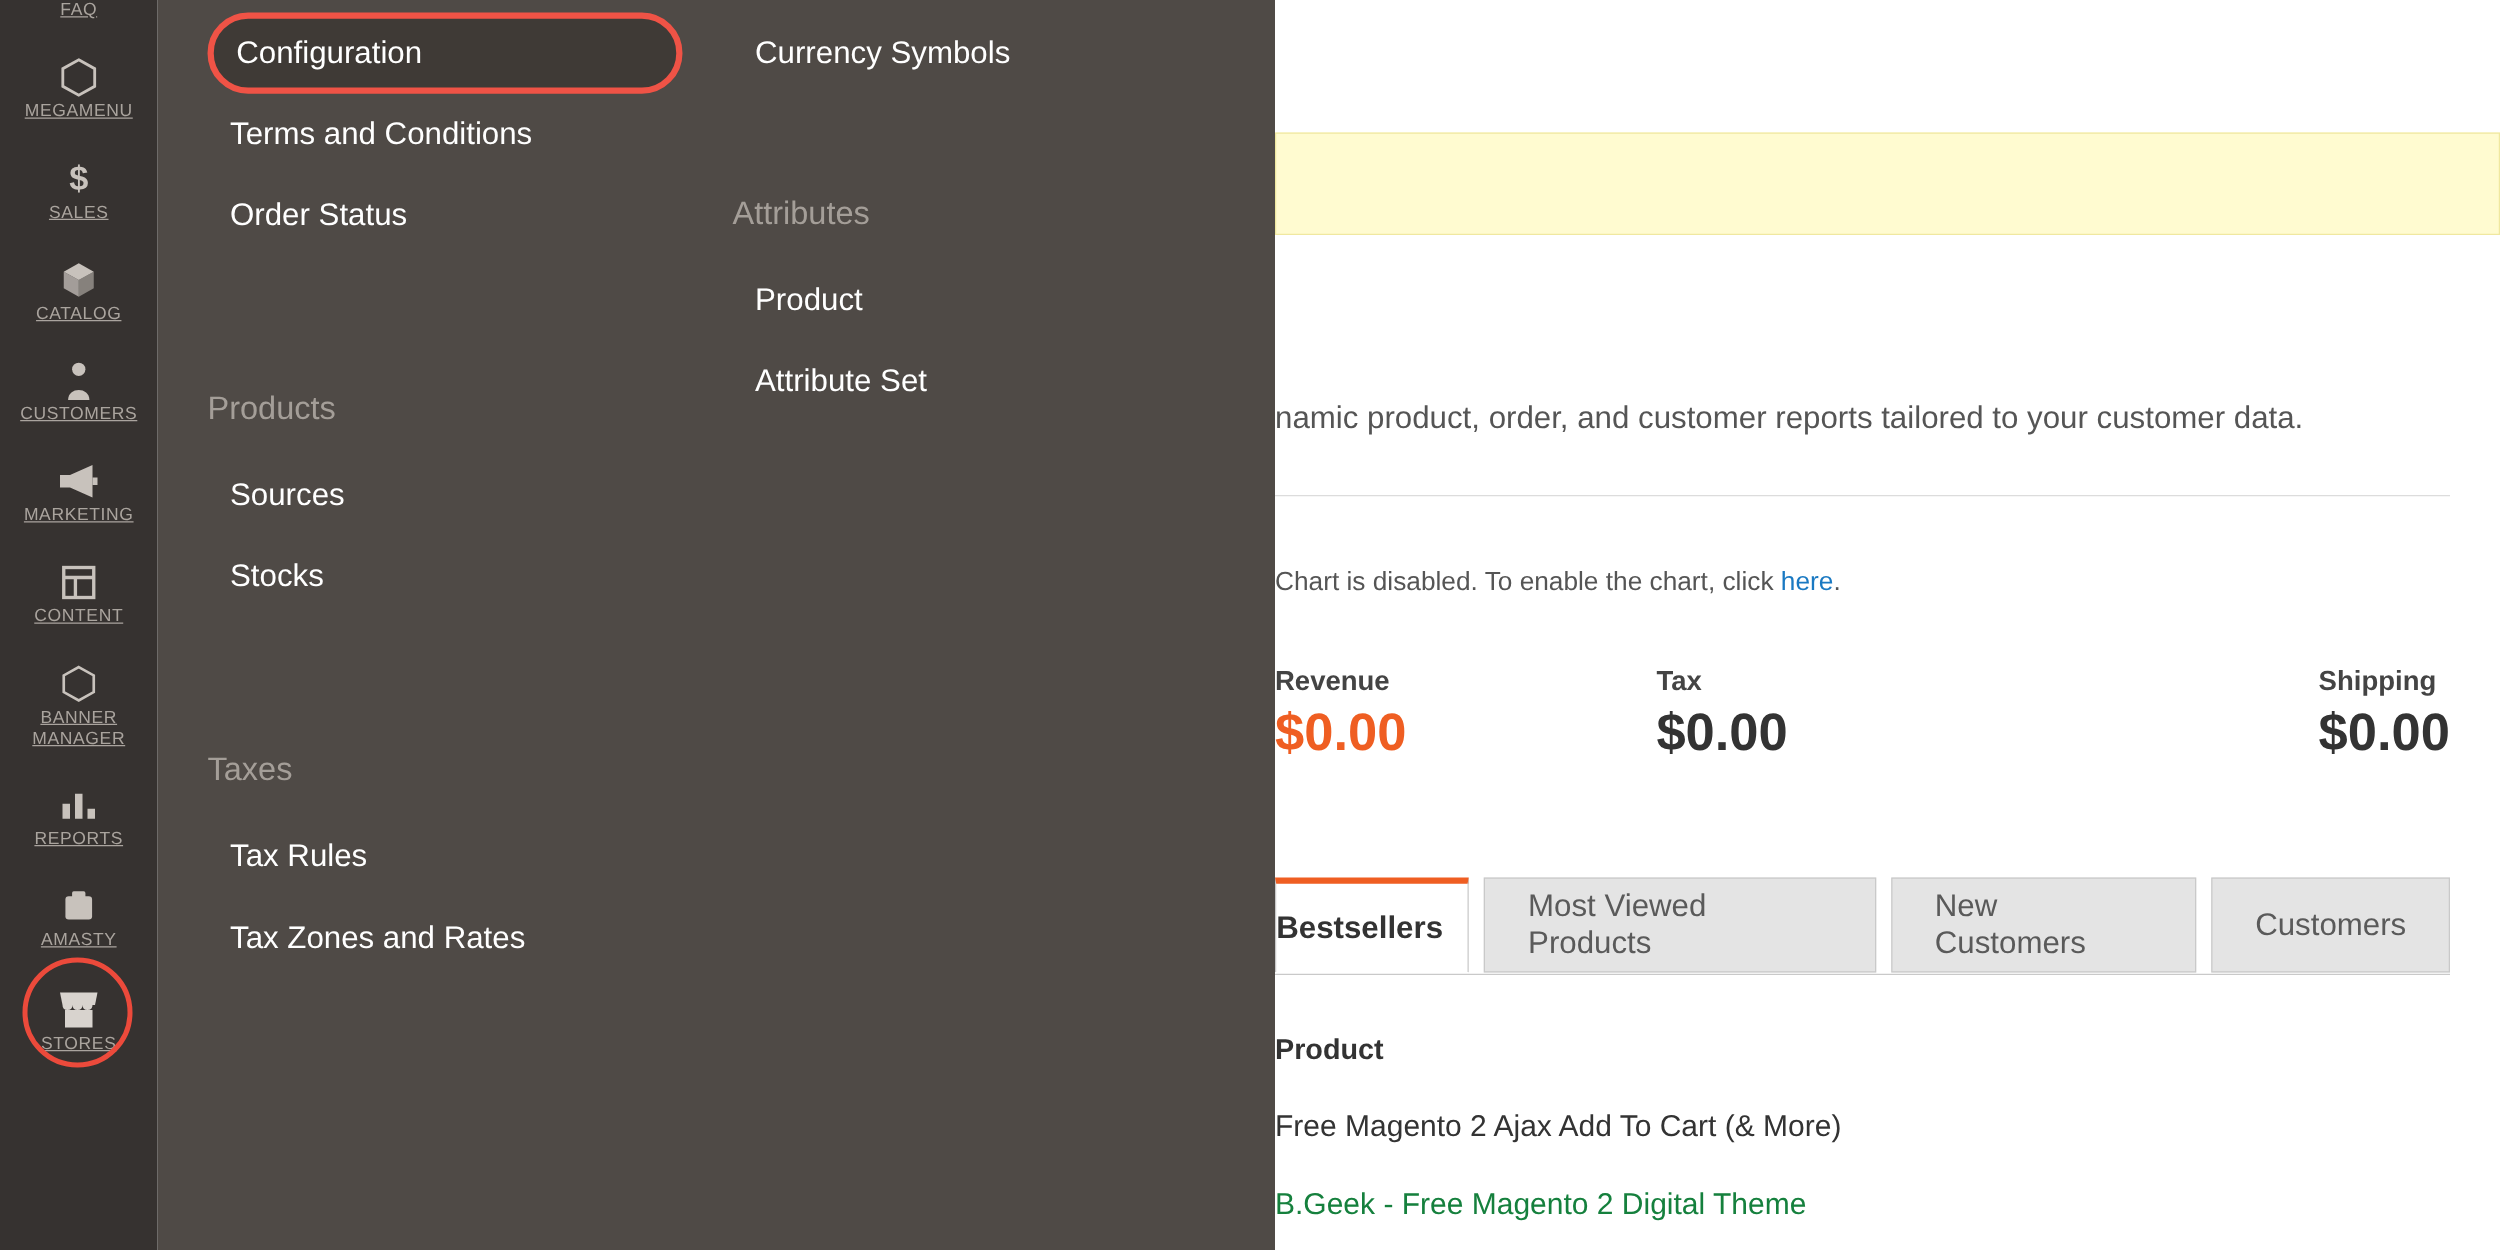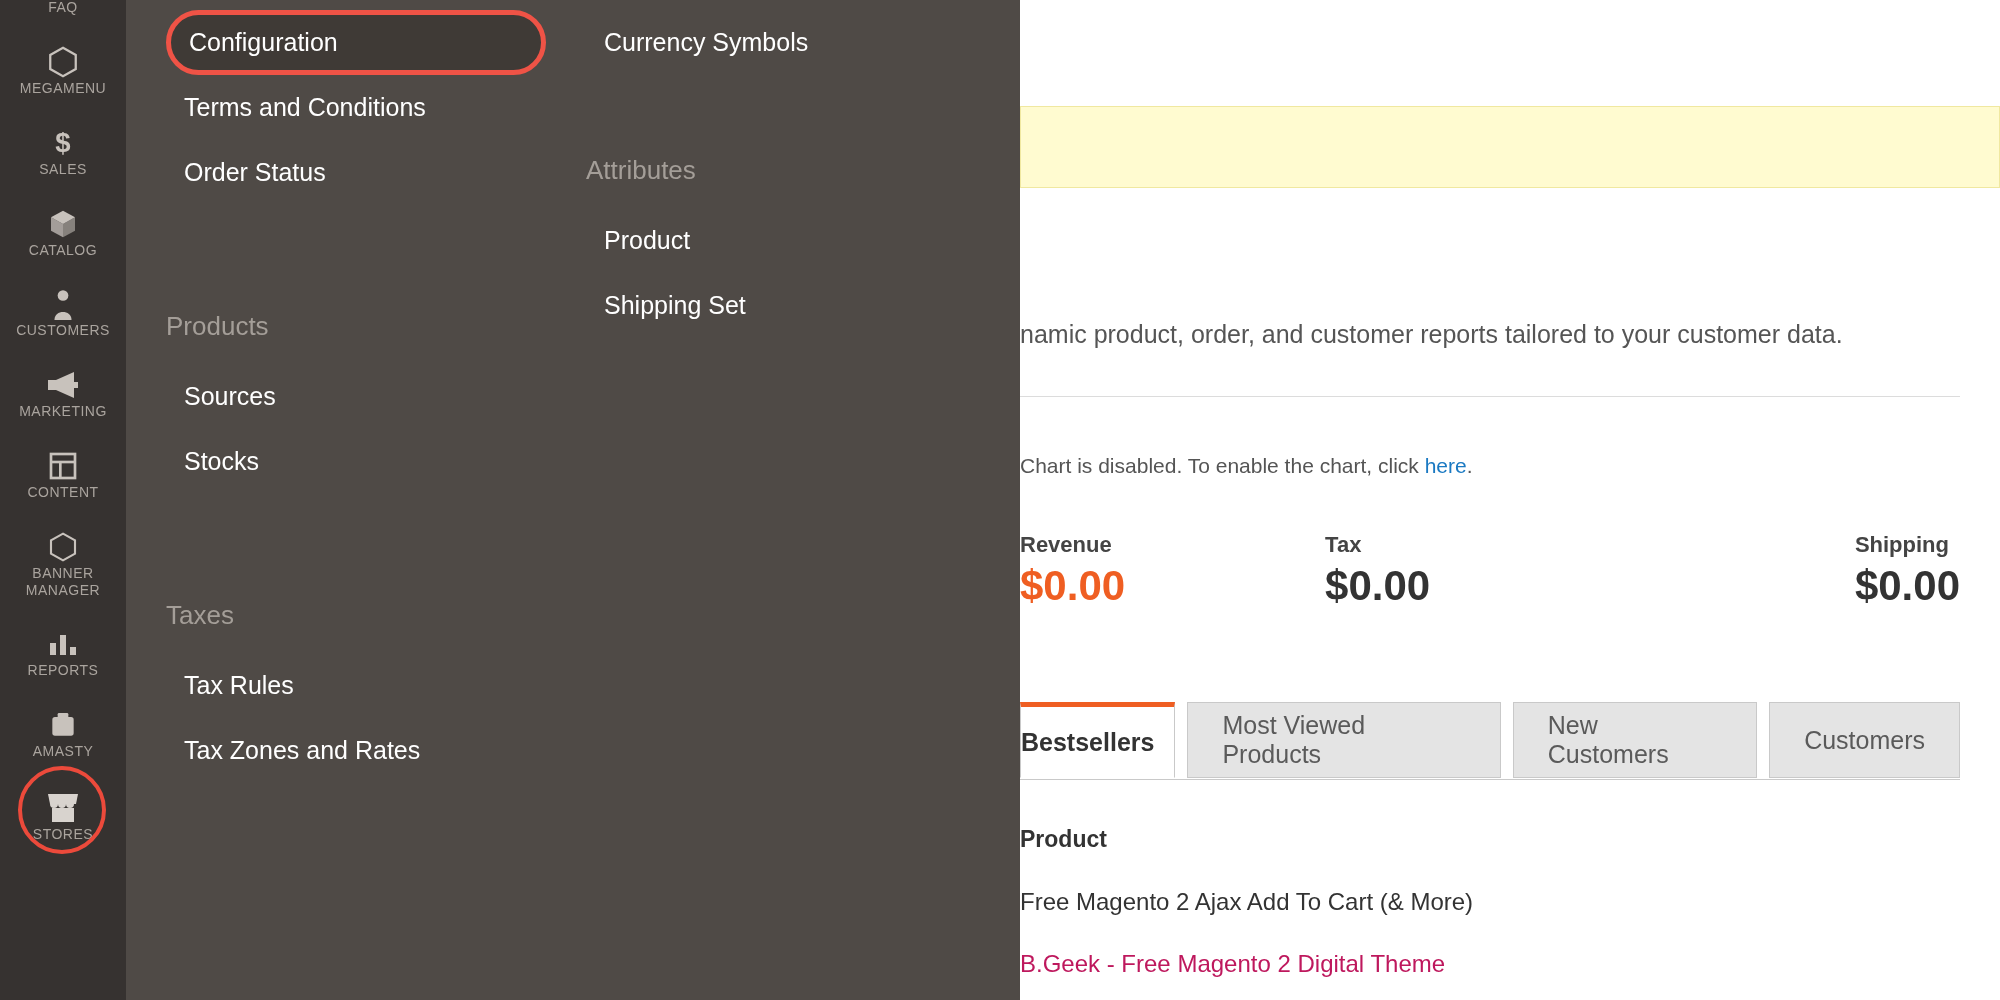--- a/index.html
+++ b/index.html
@@ -21,20 +21,21 @@
   }
   .nav-item {
     display: flex;
     flex-direction: column;
     align-items: center;
     justify-content: center;
     padding: 14px 0 14px 0;
     color: #aaa49e;
     cursor: pointer;
     position: relative;
+    text-decoration: underline;
   }
   .nav-item .nav-label {
     font-size: 14px;
     letter-spacing: 0.5px;
     font-weight: 500;
     color: #aaa49e;
     text-align:center;
     line-height: 1.2;
   }
   .nav-item .nav-icon {
@@ -196,21 +197,21 @@
     top: 888px;
     left: 0;
     font-size: 24px;
     color: #333;
   }
   .row2 {
     position: absolute;
     top: 950px;
     left: 0;
     font-size: 24px;
-    color: #be185d;
+    color: #15803d;
   }
 </style>
 </head>
 <body>
 
 <div class="nav-rail">
   <div class="nav-item top-partial">
     <span class="nav-label">FAQ</span>
   </div>
 
@@ -333,21 +334,21 @@
     <div class="section-head">Taxes</div>
     <div class="menu-link">Tax Rules</div>
     <div class="menu-link">Tax Zones and Rates</div>
   </div>
 
   <div class="flyout-col">
     <div class="menu-link" style="margin-top:0">Currency Symbols</div>
 
     <div class="section-head first-right">Attributes</div>
     <div class="menu-link">Product</div>
-    <div class="menu-link">Shipping Set</div>
+    <div class="menu-link">Attribute Set</div>
   </div>
 </div>
 
 <div class="main-area">
   <div class="yellow-banner"></div>
 
   <div class="report-text">namic product, order, and customer reports tailored to your customer data.</div>
   <div class="report-divider"></div>
 
   <div class="chart-msg">

